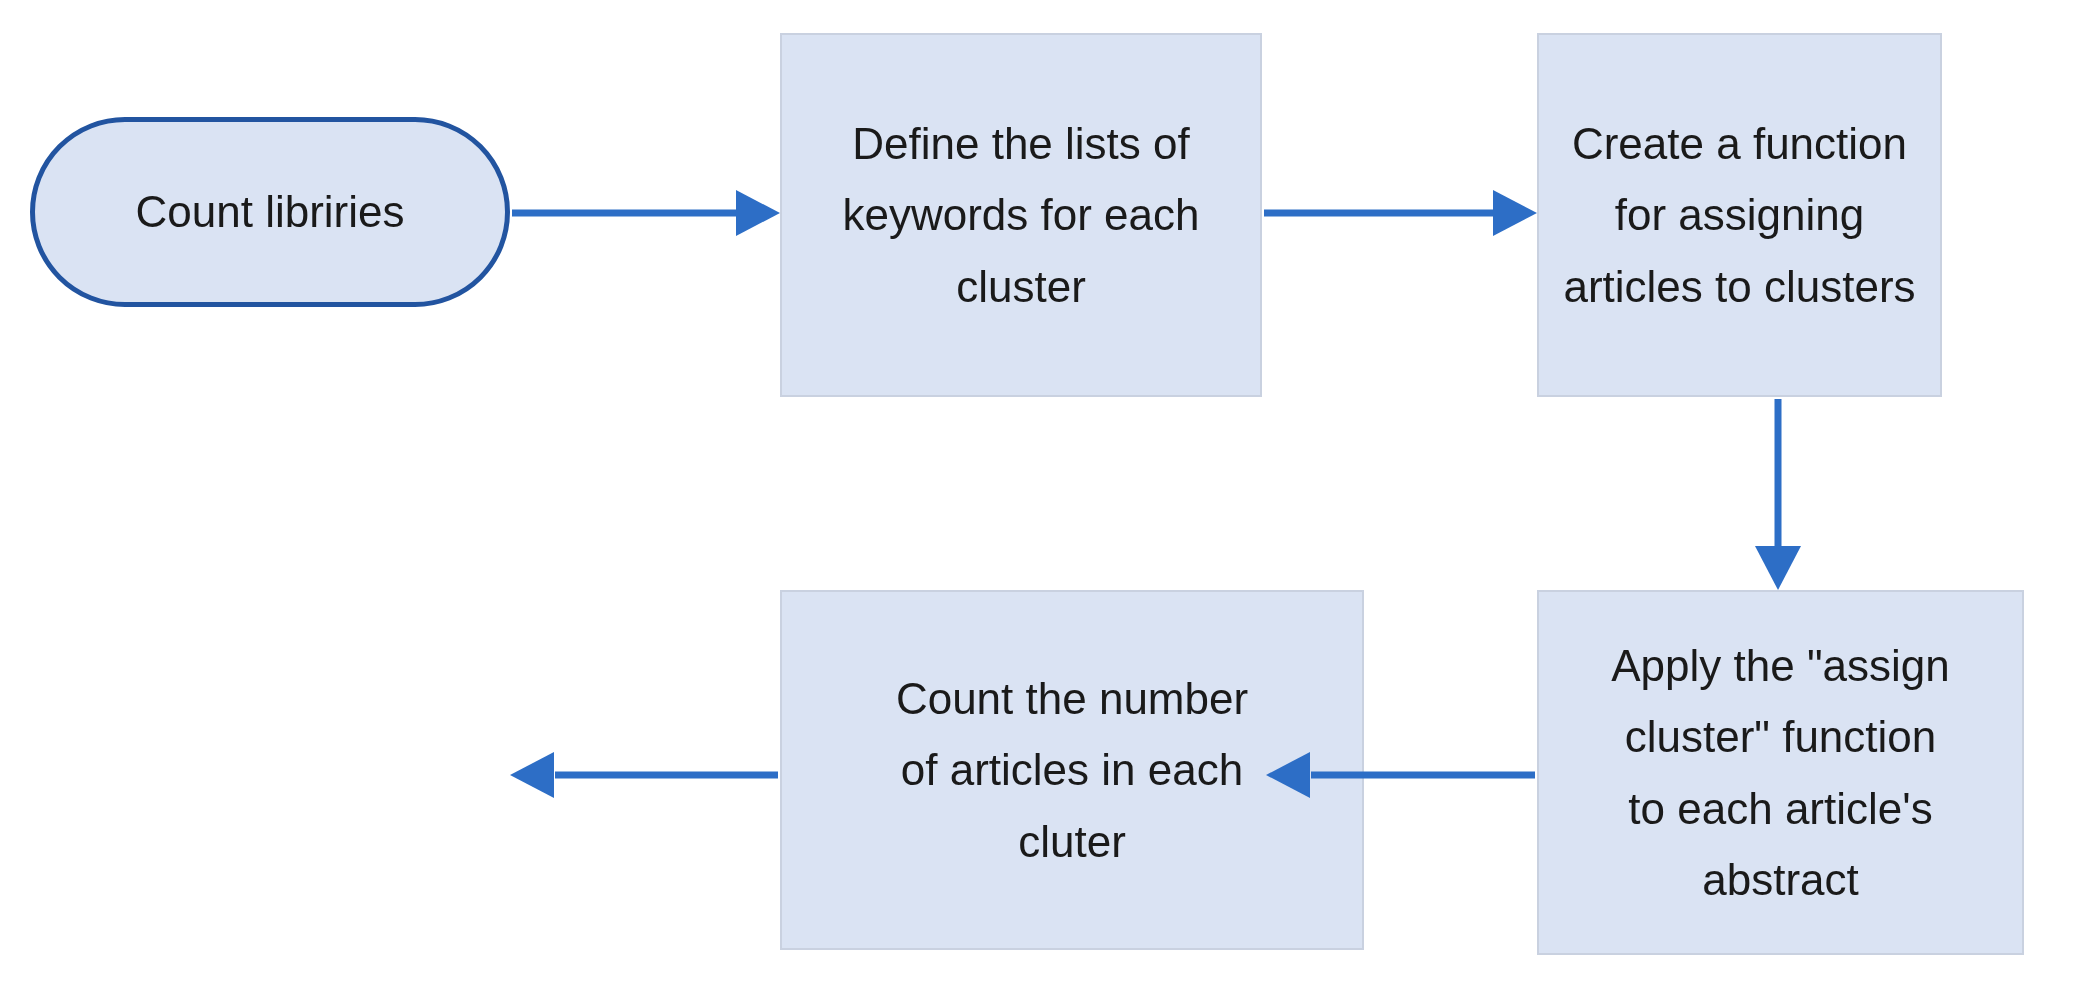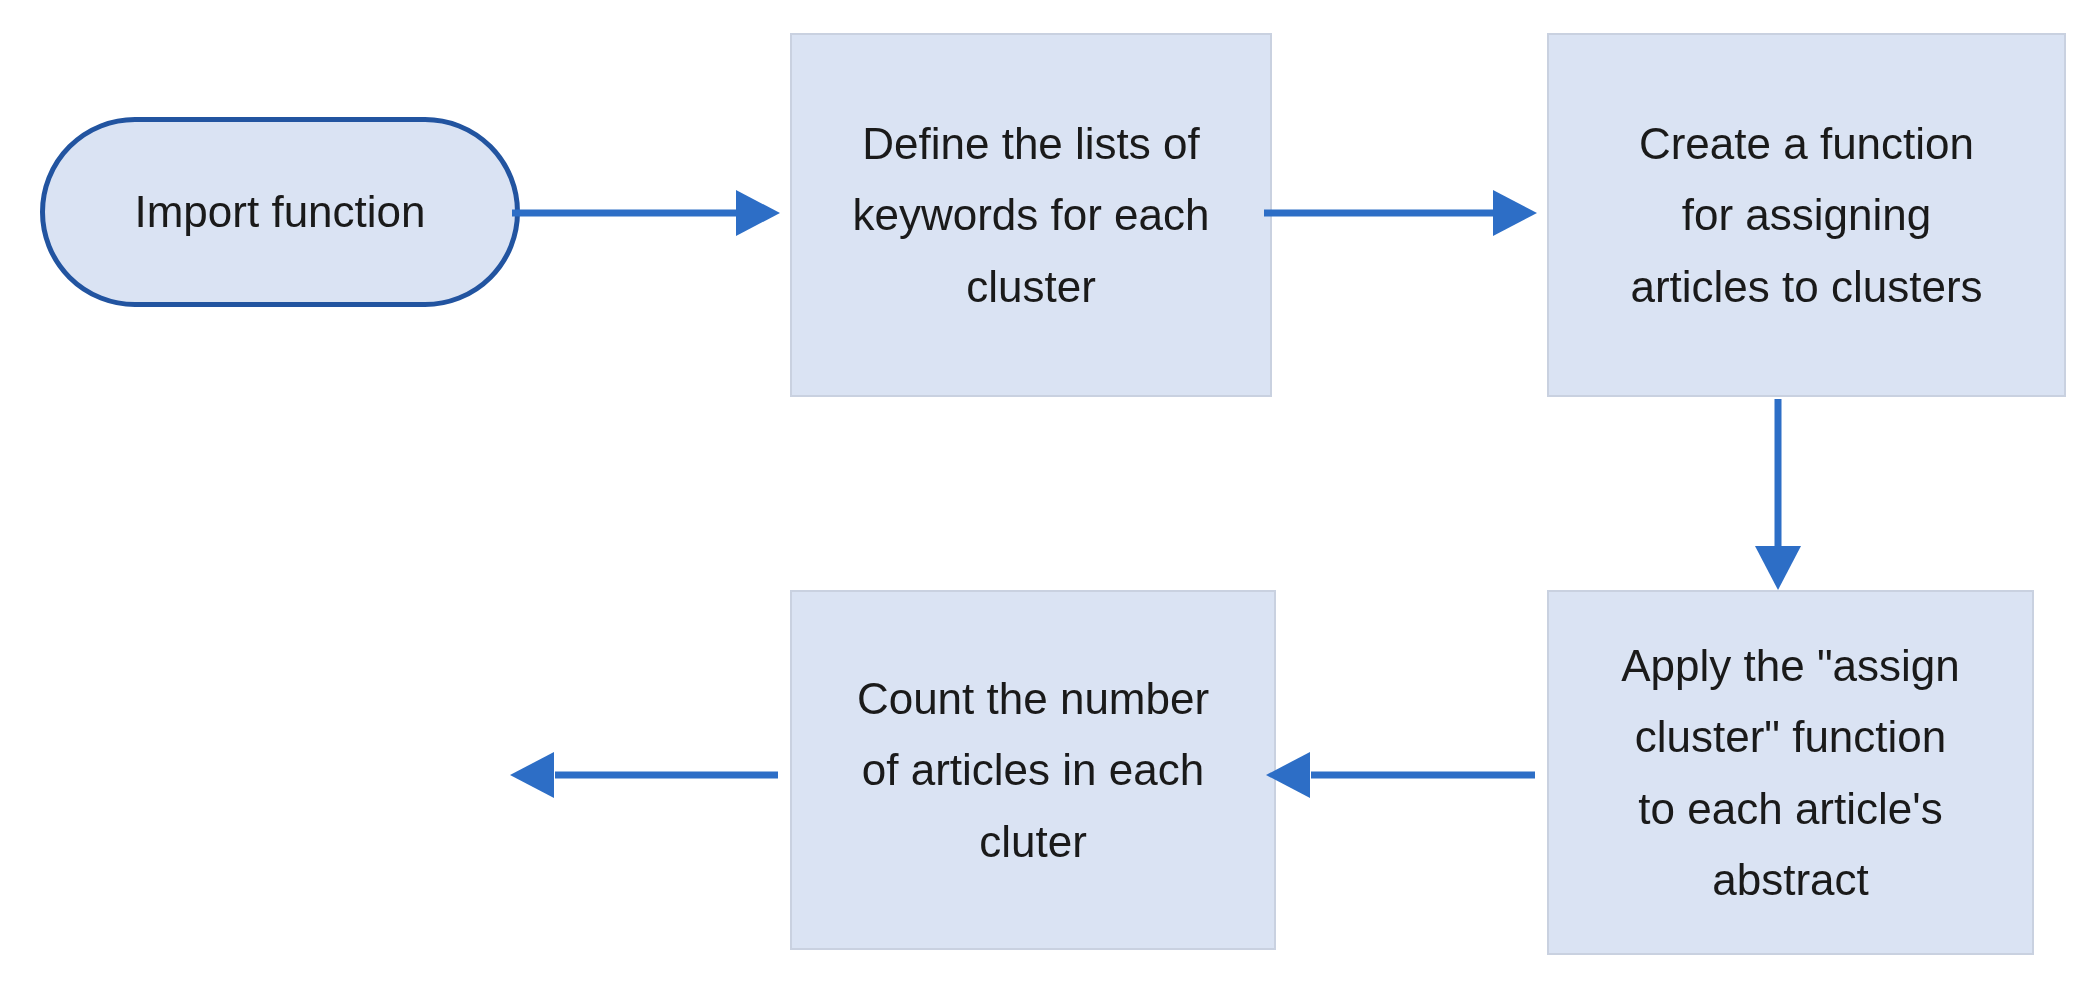--- a/index.html
+++ b/index.html
@@ -20,21 +20,20 @@
     overflow:hidden;
   }
   .node{
     position:absolute;
     display:flex;align-items:center;justify-content:center;
     background:var(--node-fill);
     color:var(--text);
     text-align:center;
     font-size:44px;
     line-height:1.62;
-    margin-left:10px;
   }
   .node .label{
     white-space:pre-line;
     padding:0 8px;
   }
   .process{
     border:2px solid var(--rect-border);
   }
   .terminator{
     border:5px solid var(--terminator-border);
@@ -47,43 +46,43 @@
   }
   .arrows line{stroke:var(--arrow);stroke-width:7;}
   .arrows polygon{fill:var(--arrow);}
 </style>
 </head>
 <body>
 
 <div class="canvas">
 
   <div class="node terminator" style="left:30px;top:117px;width:480px;height:190px;">
-    <span class="label">Import function</span>
+    <span class="label">Count libriries</span>
   </div>
 
   <div class="node process" style="left:780px;top:33px;width:482px;height:364px;">
     <span class="label">Define the lists of
 keywords for each
 cluster</span>
   </div>
 
-  <div class="node process" style="left:1537px;top:33px;width:519px;height:364px;">
+  <div class="node process" style="left:1537px;top:33px;width:405px;height:364px;">
     <span class="label">Create a function
 for assigning
 articles to clusters</span>
   </div>
 
   <div class="node process" style="left:1537px;top:590px;width:487px;height:365px;">
     <span class="label">Apply the "assign
 cluster" function
 to each article's
 abstract</span>
   </div>
 
-  <div class="node process" style="left:780px;top:590px;width:486px;height:360px;">
+  <div class="node process" style="left:780px;top:590px;width:584px;height:360px;">
     <span class="label">Count the number
 of articles in each
 cluter</span>
   </div>
 
 
   <svg class="arrows" viewBox="0 0 2084 983">
     <g>
       <line x1="512" y1="213" x2="737" y2="213"></line>
       <polygon points="736,190 780,213 736,236"></polygon>

